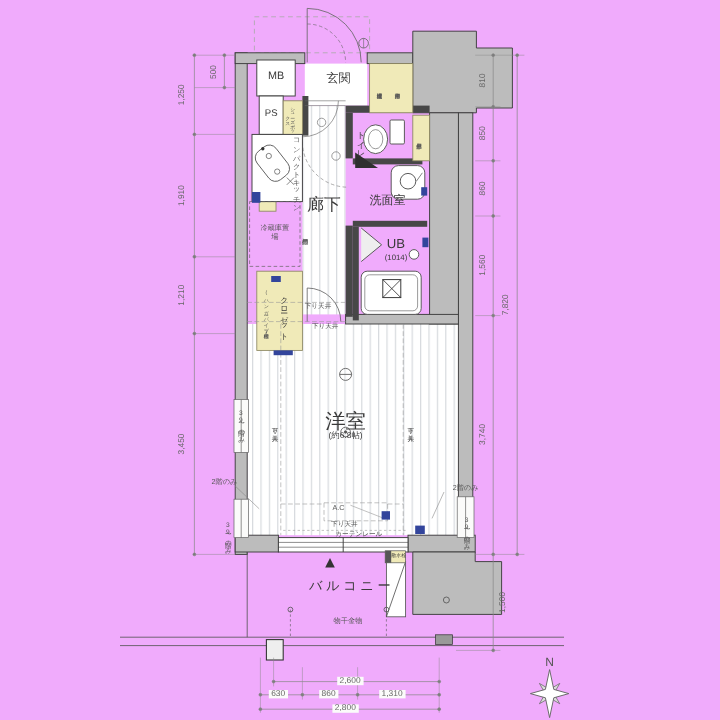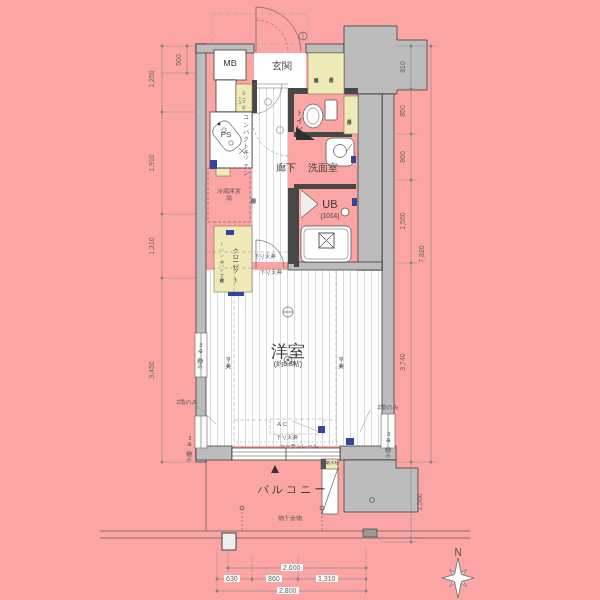--- a/index.html
+++ b/index.html
@@ -1,16 +1,16 @@
 <!DOCTYPE html>
 <html><head>
 <meta charset="utf-8">
 <style>
   html,body{margin:0;padding:0;background:#fff;}
-  #canvas{position:relative;width:600px;height:600px;background:#fca5a5;overflow:hidden;
+  #canvas{position:relative;width:600px;height:600px;background:#f0abfc;overflow:hidden;
           font-family:"Liberation Sans","DejaVu Sans",sans-serif;color:#333;}
   #plan-svg{position:absolute;left:0;top:0;z-index:1;}
   .lbl{position:absolute;z-index:2;color:#3a3a3a;text-align:center;line-height:1.15;white-space:nowrap;}
   .wrap{white-space:normal;}
   .vlbl{position:absolute;z-index:2;color:#3a3a3a;writing-mode:vertical-rl;text-orientation:upright;
         letter-spacing:0;line-height:1.05;text-align:center;}
   .dim{position:absolute;z-index:2;width:44px;height:10px;font-size:7px;color:#666;
        text-align:center;transform:rotate(-90deg);}
   .bdim{position:absolute;z-index:2;font-size:7px;color:#666;background:#fbfbfa;padding:0 2px;}
   .small{font-size:5.5px;color:#555;}
@@ -253,29 +253,29 @@
     <line x1="366" y1="548" x2="366" y2="594" stroke-width="0.4"></line>
   </g>
 
   <g transform="translate(458,578)">
     <polygon points="0,-12 2.5,-2.5 12,0 2.5,2.5 0,12 -2.5,2.5 -12,0 -2.5,-2.5" transform="rotate(45)" fill="#dddddd" stroke="#666" stroke-width="0.6"></polygon>
     <polygon points="0,-20 3.5,-3.5 16,0 3.5,3.5 0,20 -3.5,3.5 -16,0 -3.5,-3.5" fill="#ffffff" stroke="#666" stroke-width="0.8"></polygon>
   </g>
 </svg>
 
   <div class="lbl" style="left:214px;top:58px;width:32px;font-size:9px;">MB</div>
-  <div class="lbl" style="left:214px;top:90px;width:24px;font-size:8px;margin-top:40px;">PS</div>
+  <div class="lbl" style="left:214px;top:90px;width:24px;font-size:8px;">PS</div>
   <div class="lbl" style="left:260px;top:60px;width:44px;font-size:10px;">玄関</div>
   <div class="vlbl" style="left:313px;top:56px;height:36px;font-size:4.5px;color:#555;">洗濯機置場</div>
   <div class="vlbl" style="left:328px;top:56px;height:36px;font-size:4.5px;color:#555;">上部吊戸棚</div>
   <div class="vlbl" style="left:237px;top:86px;height:25px;font-size:4px;color:#555;">シューズボックス</div>
   <div class="vlbl" style="left:296px;top:98px;height:36px;font-size:7px;">トイレ</div>
   <div class="vlbl" style="left:346px;top:98px;height:36px;font-size:4.5px;color:#555;">上部吊戸棚</div>
   <div class="vlbl" style="left:243px;top:110px;height:64px;font-size:6px;color:#555;">コンパクトキッチン</div>
-  <div class="lbl" style="left:252px;top:162px;width:36px;font-size:10px;padding-left:16px;">廊下</div>
+  <div class="lbl" style="left:252px;top:162px;width:36px;font-size:14px;">廊下</div>
   <div class="lbl" style="left:301px;top:162px;width:44px;font-size:10px;">洗面室</div>
   <div class="vlbl" style="left:250px;top:182px;height:24px;font-size:5.5px;color:#555;">吊戸棚</div>
   <div class="lbl wrap" style="left:216px;top:188px;width:26px;font-size:6px;color:#555;">冷蔵庫置場</div>
   <div class="lbl" style="left:312px;top:198px;width:36px;font-size:11px;">UB</div>
   <div class="lbl" style="left:308px;top:212px;width:44px;font-size:6.5px;">(1014)</div>
   <div class="vlbl" style="left:219px;top:229px;height:62px;font-size:4.2px;color:#555;">(ハンガーパイプ・棚板付)</div>
   <div class="vlbl" style="left:232px;top:234px;height:56px;font-size:6.5px;">クローゼット</div>
   <div class="lbl small" style="left:252px;top:253px;width:26px;">下り天井</div>
   <div class="lbl small" style="left:258px;top:269px;width:26px;">下り天井</div>
   <div class="lbl" style="left:268px;top:342px;width:40px;font-size:17px;">洋室</div>

